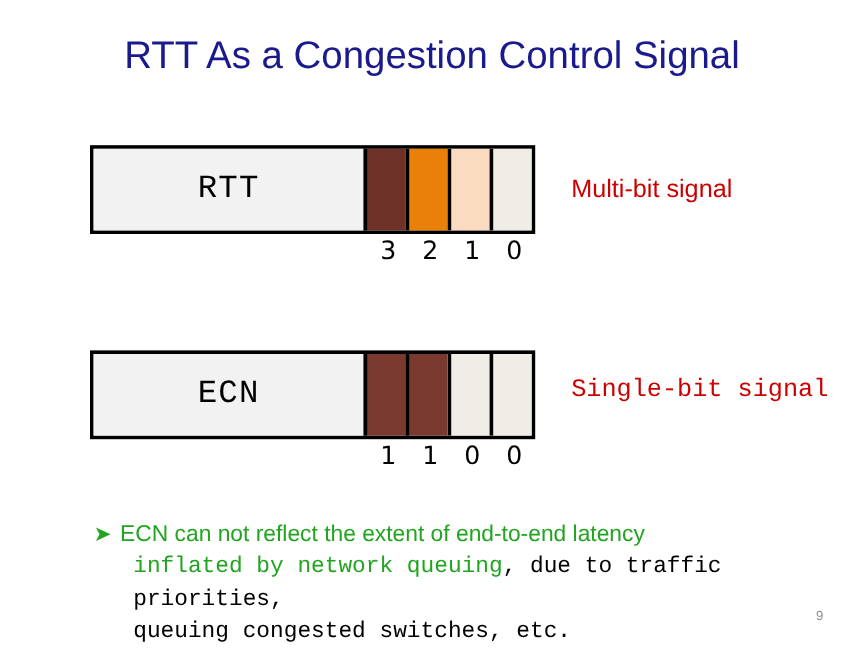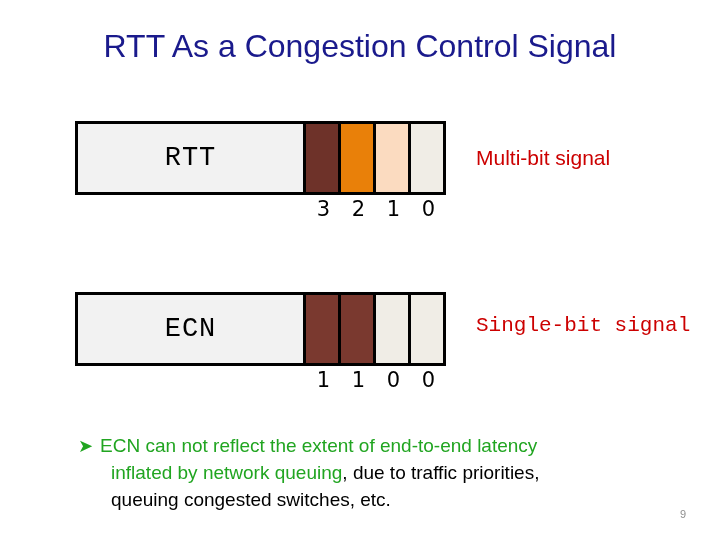--- a/index.html
+++ b/index.html
@@ -106,20 +106,21 @@
   #bullet-block .bullet-marker {
     color: #21a521;
     font-family: "DejaVu Sans", sans-serif;
     font-size: 18px;
     margin-right: 7px;
   }
   #bullet-block .hl-green { color: #21a521; }
   #bullet-block .bullet-indent {
     display: block;
     padding-left: 33px;
+    font-family: Liberation Mono, monospace;
   }
   #bullet-block .bullet-first-line {
     display: block;
     padding-left: 0px;
   }
 
   
   #page-number {
     position: absolute;
     left: 668px;

